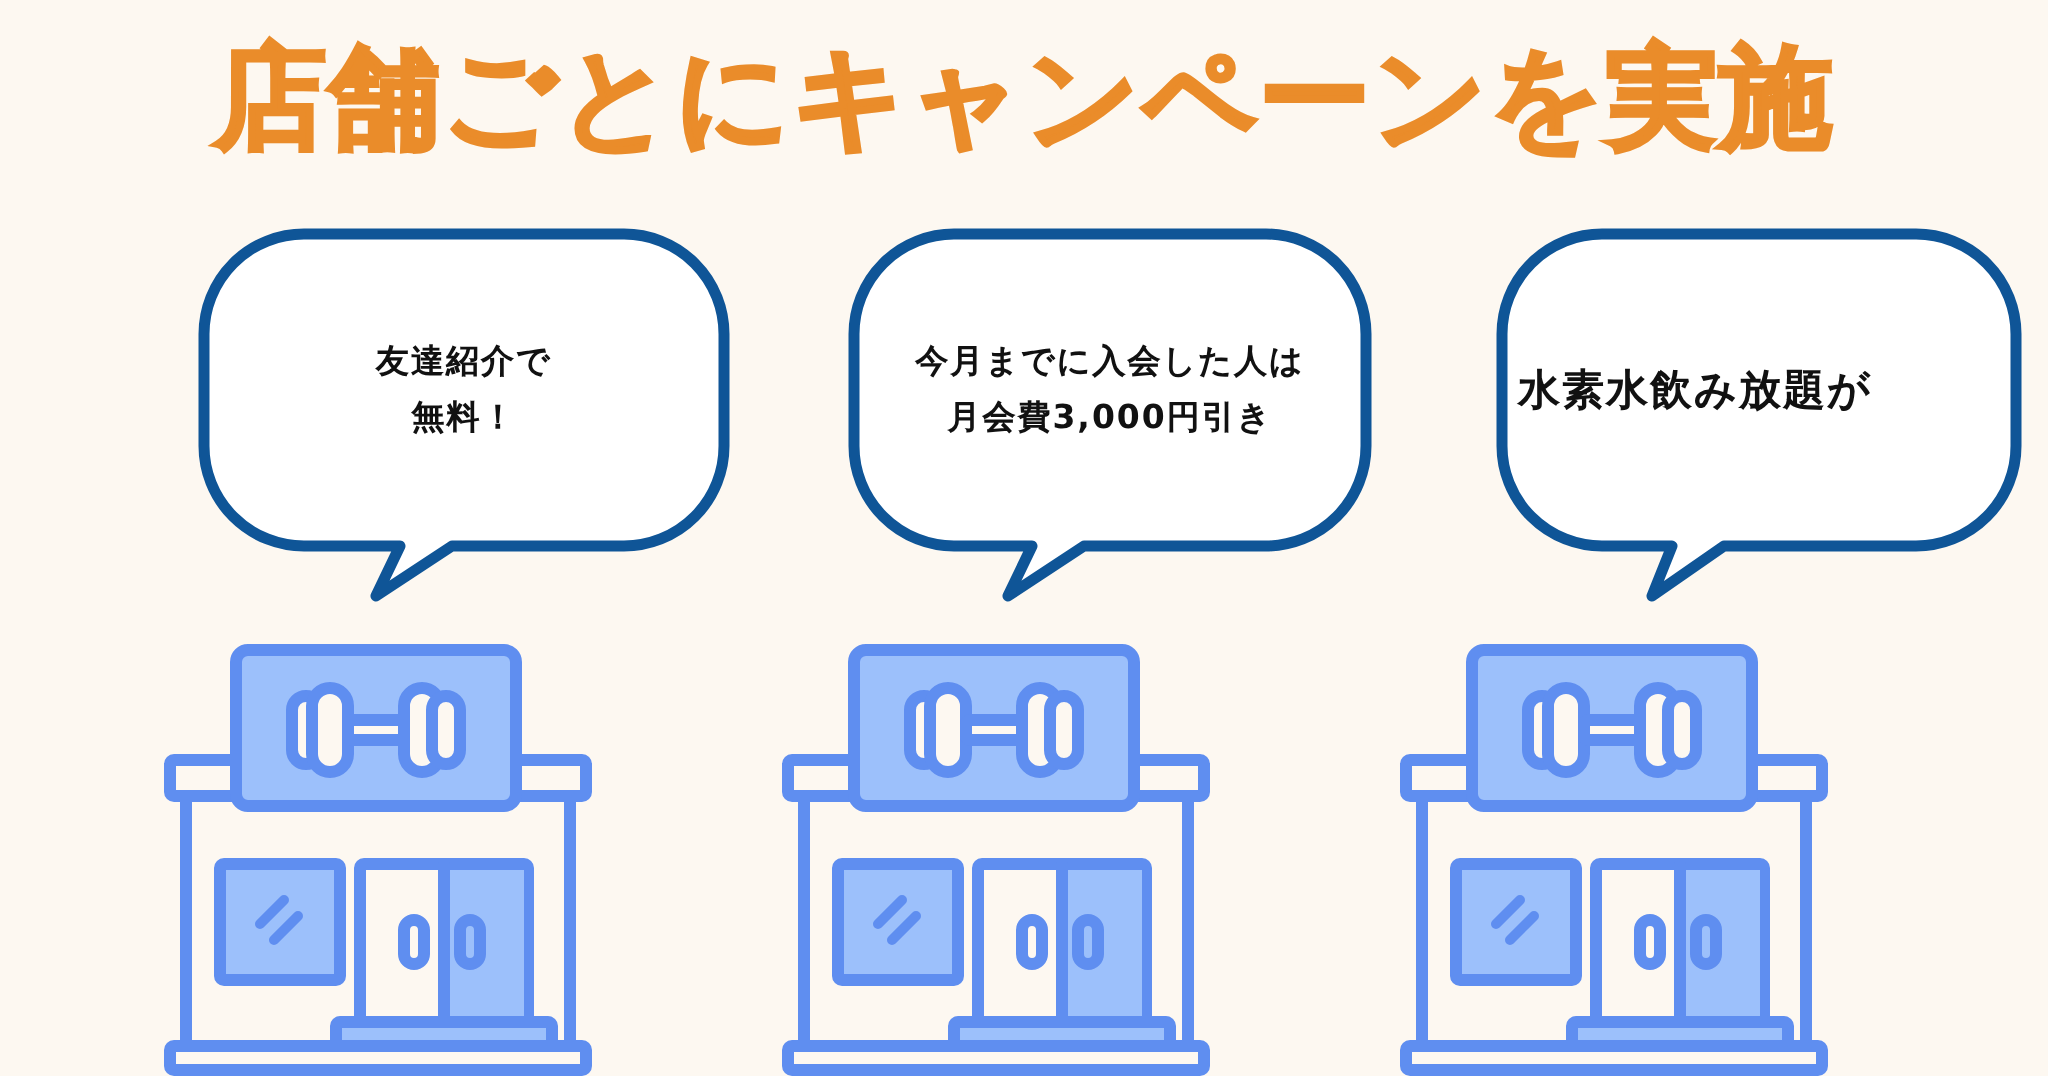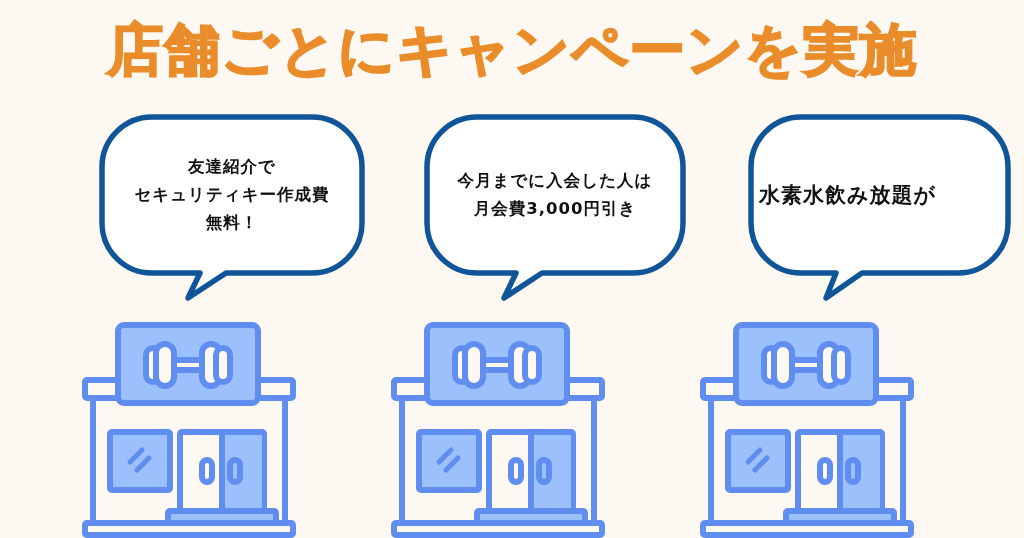--- a/index.html
+++ b/index.html
@@ -38,21 +38,20 @@
 <body>
 
 <div class="title">店舗ごとにキャンペーンを実施</div>
 
 <div class="bubble">
   <svg width="1024" height="538">
     <path d="M152,117 H312 A50,50 0 0 1 362,167 V223 A50,50 0 0 1 312,273 H226 L188,298 L200,273 H152 A50,50 0 0 1 102,223 V167 A50,50 0 0 1 152,117 Z" fill="#ffffff" stroke="#0f5597" stroke-width="5.5" stroke-linejoin="round"></path>
   </svg>
   <div class="bubble-text t-small" style="left:102px; top:117px; width:260px; height:156px;">
     <span>友達紹介で</span>
-    <span>セキュリティキー作成費</span>
     <span>無料！</span>
   </div>
 </div>
 
 <div class="bubble">
   <svg width="1024" height="538">
     <path d="M477,117 H633 A50,50 0 0 1 683,167 V223 A50,50 0 0 1 633,273 H542 L504,298 L516,273 H477 A50,50 0 0 1 427,223 V167 A50,50 0 0 1 477,117 Z" fill="#ffffff" stroke="#0f5597" stroke-width="5.5" stroke-linejoin="round"></path>
   </svg>
   <div class="bubble-text t-small" style="left:427px; top:117px; width:256px; height:156px;">
     <span>今月までに入会した人は</span>

